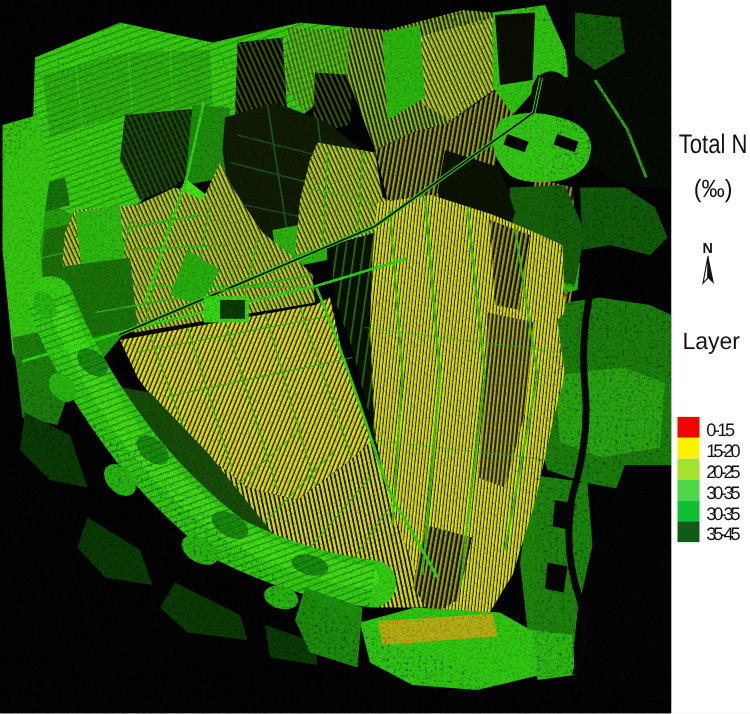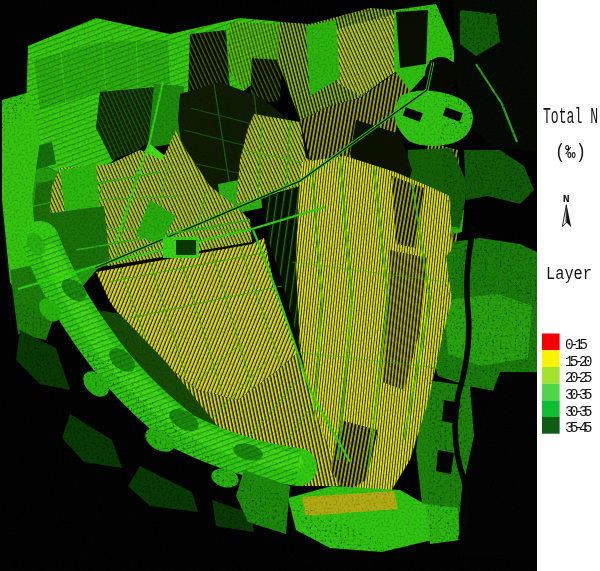--- a/index.html
+++ b/index.html
@@ -1,17 +1,17 @@
 <!DOCTYPE html>
 <html><head>
 <meta charset="utf-8">
 <style>
   html,body{margin:0;padding:0;background:#fff;}
   .wrap{width:600px;height:571px;position:relative;overflow:hidden;background:#fff;
-        font-family:Liberation Mono, monospace;}
+        font-family:Liberation Sans, sans-serif;}
   svg{display:block;}
 </style>
 </head>
 <body>
 <div class="wrap">
 <svg width="600" height="571" viewBox="0 0 600 571" xmlns="http://www.w3.org/2000/svg">
 <defs>
   <pattern id="pY" width="2.6" height="2.6" patternUnits="userSpaceOnUse" patternTransform="rotate(6)">
     <rect width="2.6" height="2.6" fill="#121400"></rect>
     <rect width="1.8" height="2.6" fill="#e4e600"></rect>

